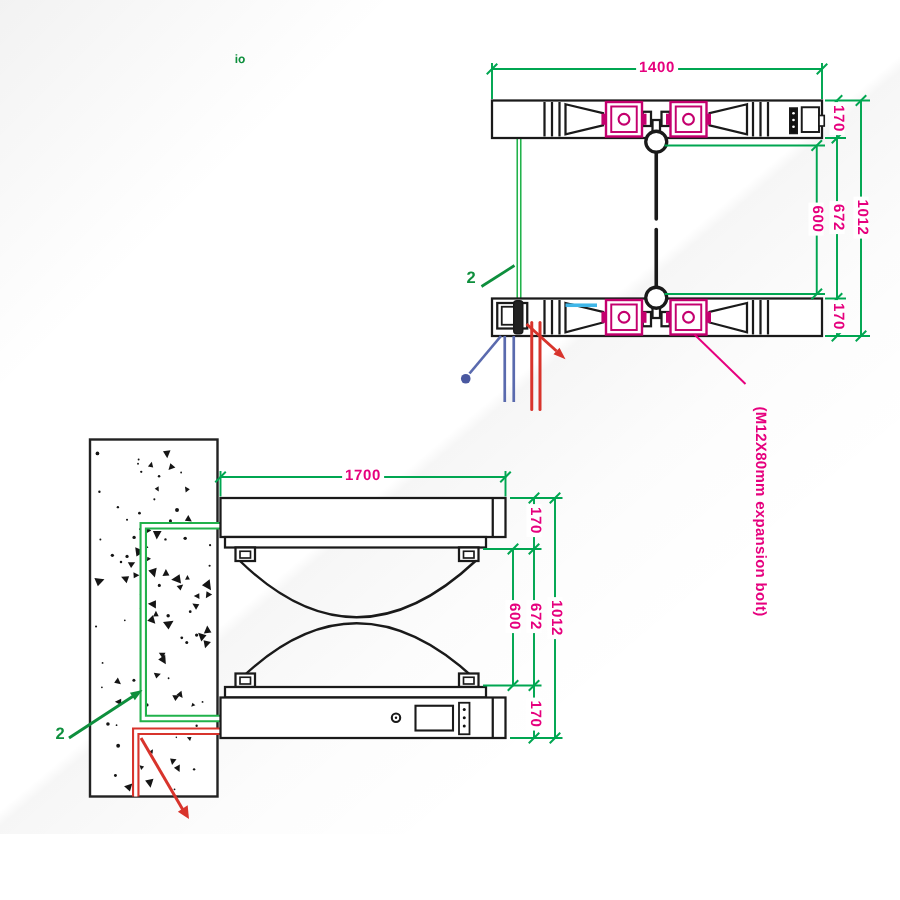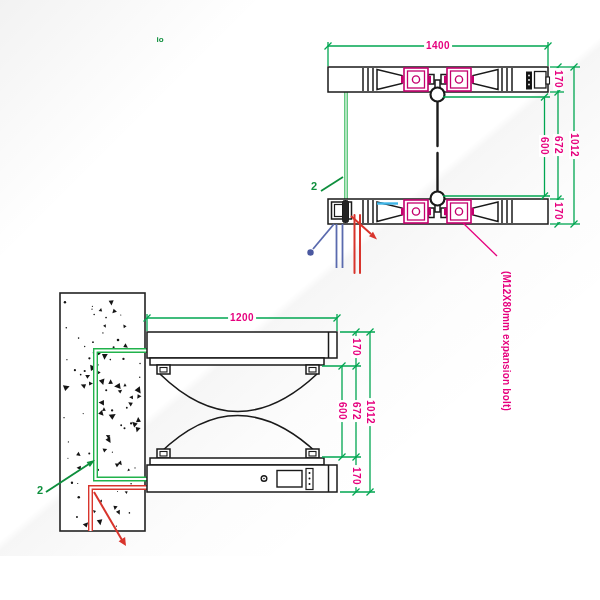--- a/index.html
+++ b/index.html
@@ -335,21 +335,21 @@
     </g>
   </svg>
 
   <span class="dim" style="left:438px;top:46px;">1400</span>
   <span class="dim v" style="left:558px;top:79px;">170</span>
   <span class="dim v" style="left:544px;top:146px;">600</span>
   <span class="dim v" style="left:558px;top:145px;">672</span>
   <span class="dim v" style="left:574px;top:145px;">1012</span>
   <span class="dim v" style="left:558px;top:211px;">170</span>
 
-  <span class="dim" style="left:242px;top:318px;">1200</span>
+  <span class="dim" style="left:242px;top:318px;">1700</span>
   <span class="dim v" style="left:356px;top:347px;">170</span>
   <span class="dim v" style="left:342px;top:411px;">600</span>
   <span class="dim v" style="left:356px;top:411px;">672</span>
   <span class="dim v" style="left:370px;top:412px;">1012</span>
   <span class="dim v" style="left:356px;top:476px;">170</span>
 
   <span class="callout" style="left:314px;top:186px;">2</span>
   <span class="callout" style="left:40px;top:490px;">2</span>
   <span class="callout small" style="left:140px;top:40px;">io</span>
 

